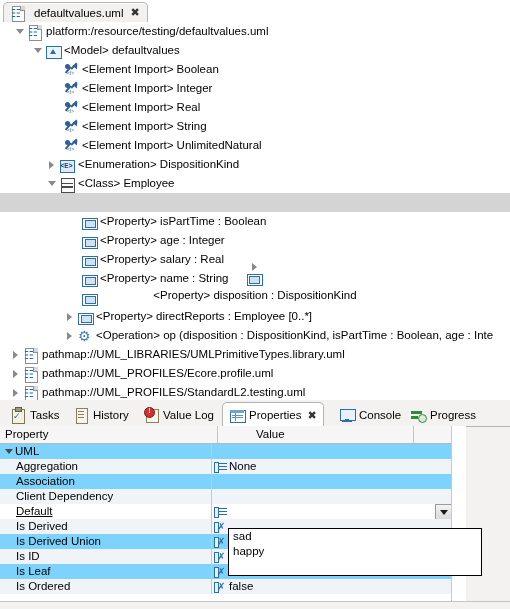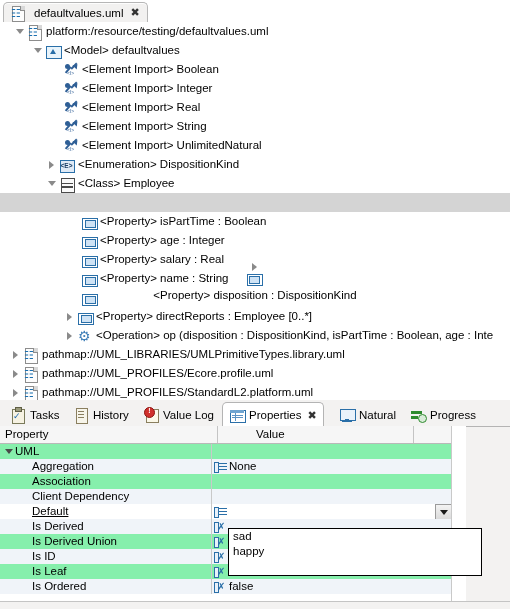--- a/index.html
+++ b/index.html
@@ -131,24 +131,24 @@
   .props-area { position: absolute; left: 0; top: 426px; width: 466px; height: 183px; background: #ffffff; }
   .props-header { display: flex; height: 17px; background: #f6f6f6; border-bottom: 1px solid #b8b8b8; }
   .ph-cell { font-size: 11.5px; color: #000; line-height: 17px; padding-left: 5px; position: relative; }
   .ph-cell + .ph-cell { border-left: 1px solid #c4c4c4; padding-left: 38px; }
   .ph-prop { width: 212px; flex: 0 0 212px; }
   .ph-val { flex: 1 1 auto; }
   .ph-end { width: 14px; flex: 0 0 14px; border-left: 1px solid #c4c4c4; }
 
   .prow { display: flex; height: 15px; position: relative; }
   .prow.alt { background: #f0f4f9; }
-  .prow.plain { background: #86efac; }
+  .prow.plain { background: #7dd3fc; }
   .pcell-name { width: 212px; flex: 0 0 212px; font-size: 11.5px; line-height: 15px; color: #000; white-space: nowrap; overflow: hidden; border-right: 1px solid #c9c9c9; box-sizing: border-box; }
   .pcell-name.group { padding-left: 5px; display:flex; align-items:center; }
-  .pcell-name.leaf { padding-left: 32px; }
+  .pcell-name.leaf { padding-left: 16px; }
   .grp-twisty { width:0; height:0; border-top:5px solid #4a4a4a; border-left:4px solid transparent; border-right:4px solid transparent; margin-right: 2px; }
   .pcell-val { flex: 1 1 auto; display: flex; align-items: center; gap: 2px; padding-left: 2px; font-size: 11.5px; line-height: 15px; color: #000; position: relative; }
 
   
   .vico-enumval { flex:0 0 13px; width:13px; height:12px; position:relative; }
   .vico-enumval .bar { position:absolute; left:0px; top:1px; width:3px; height:9px; border:1px solid #2a6fa8; background:#eaf2fa; }
   .vico-enumval .ln { position:absolute; left:4.5px; width:8px; height:1.4px; background:#2a6fa8; }
 
   
   .vico-boolval { flex:0 0 13px; width:13px; height:12px; position:relative; }
@@ -377,21 +377,21 @@
         <span class="tree-label">pathmap://UML_PROFILES/Ecore.profile.uml</span>
       </div>
       <div class="tree-row">
         <span style="flex: 0 0 10px; height: 19px;"></span>
         <span class="twisty collapsed"></span>
         <span class="ico ico-uml-file">
           <span class="page"></span>
           <span class="corner"></span>
           <span class="glyph">☷</span>
         </span>
-        <span class="tree-label">pathmap://UML_PROFILES/StandardL2.platform.uml</span>
+        <span class="tree-label">pathmap://UML_PROFILES/StandardL2.testing.uml</span>
       </div>
     </div>
 
   <div class="view-stack">
     <div class="view-tabbar" id="view-tabbar">
         <div class="view-tab" style="left: 4px;">
           <span class="vico vico-tasks">
             <span class="pad"></span>
             <span class="clip"></span>
             <span class="chk">✓</span>
@@ -424,21 +424,21 @@
           </span>
           <span>Properties</span>
           <span class="close-x">✖</span>
         </div>
         <div class="view-tab" style="left: 333px;">
           <span class="vico vico-cons">
             <span class="scr"></span>
             <span class="stand"></span>
             <span class="base"></span>
           </span>
-          <span>Natural</span>
+          <span>Console</span>
         </div>
         <div class="view-tab" style="left: 404px;">
           <span class="vico vico-prog">
             <span class="b1"></span>
             <span class="b2"></span>
             <span class="circ"></span>
           </span>
           <span>Progress</span>
         </div>
       </div>

